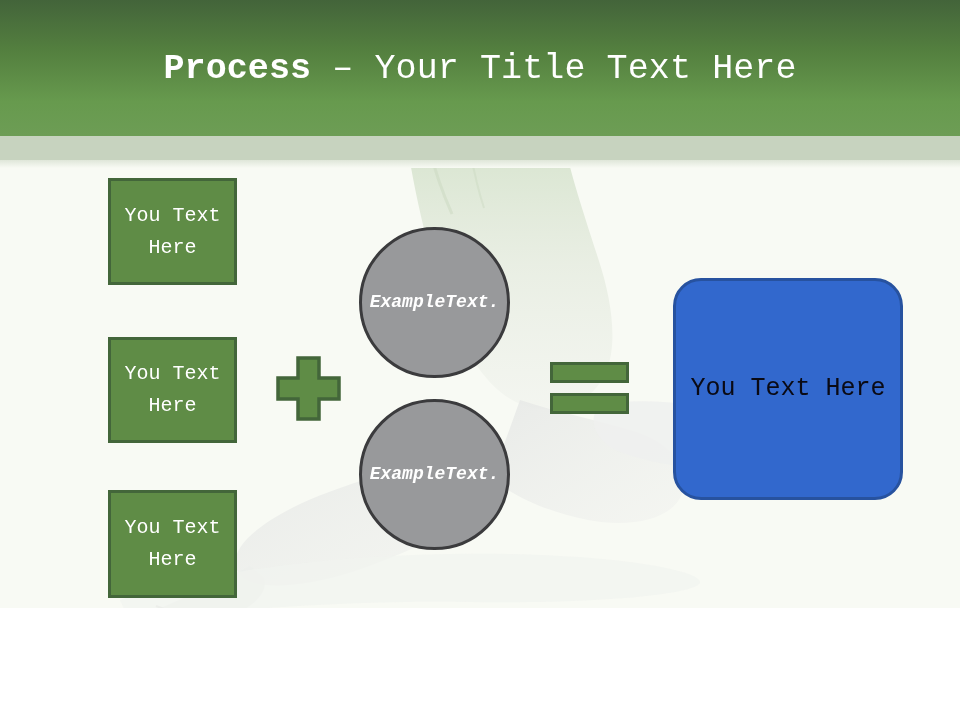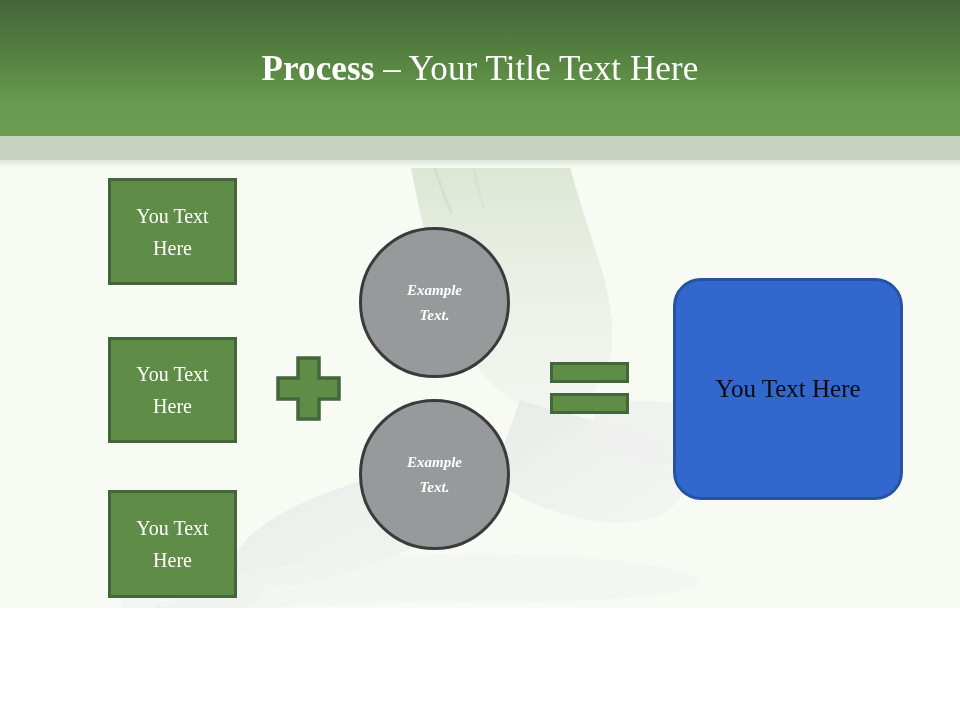--- a/index.html
+++ b/index.html
@@ -6,21 +6,21 @@
     margin: 0;
     padding: 0;
     background: #ffffff;
   }
   #slide {
     position: relative;
     width: 960px;
     height: 608px;
     overflow: hidden;
     background: #f8faf4;
-    font-family: Liberation Serif, serif;
+    font-family: Liberation Mono, monospace;
   }
 
   
   .bg-photo {
     position: absolute;
     left: 0; top: 0;
     width: 960px; height: 720px;
     pointer-events: none;
   }
 
@@ -93,26 +93,26 @@
   
   .gray-circle {
     position: absolute;
     width: 151px;
     height: 151px;
     border-radius: 50%;
     background: #98999b;
     border: 3px solid #3b3b3d;
     box-sizing: border-box;
     display: flex;
-    flex-direction: column;
+    flex-direction: row;
     align-items: center;
     justify-content: center;
     text-align: center;
     color: #ffffff;
-    font-size: 15px;
+    font-size: 18px;
     line-height: 25px;
     font-weight: bold;
     font-style: italic;
   }
   #gray-circle-1 { left: 359px; top: 227px; }
   #gray-circle-2 { left: 359px; top: 399px; }
 
   
   .equals-sign {
     position: absolute;

